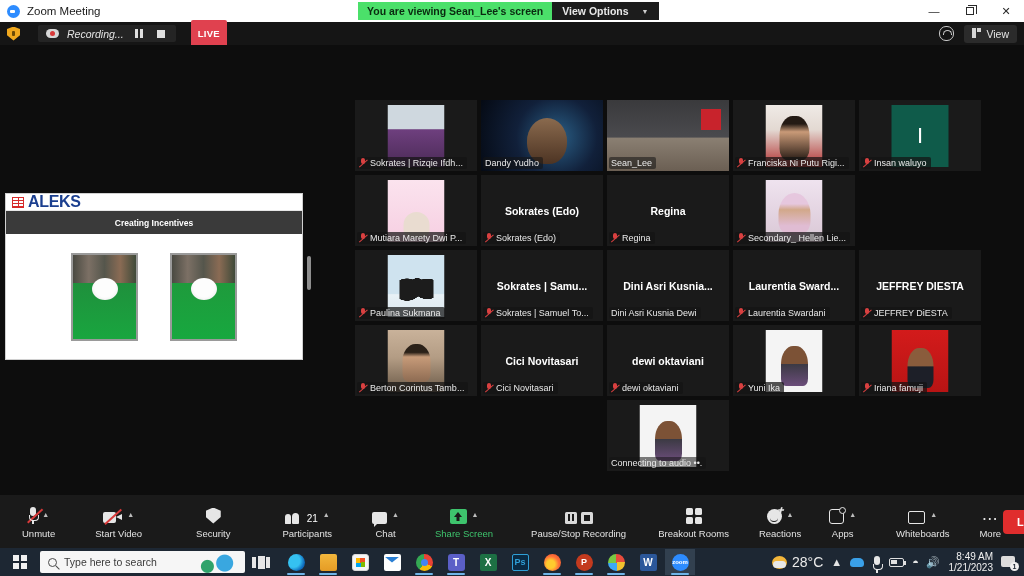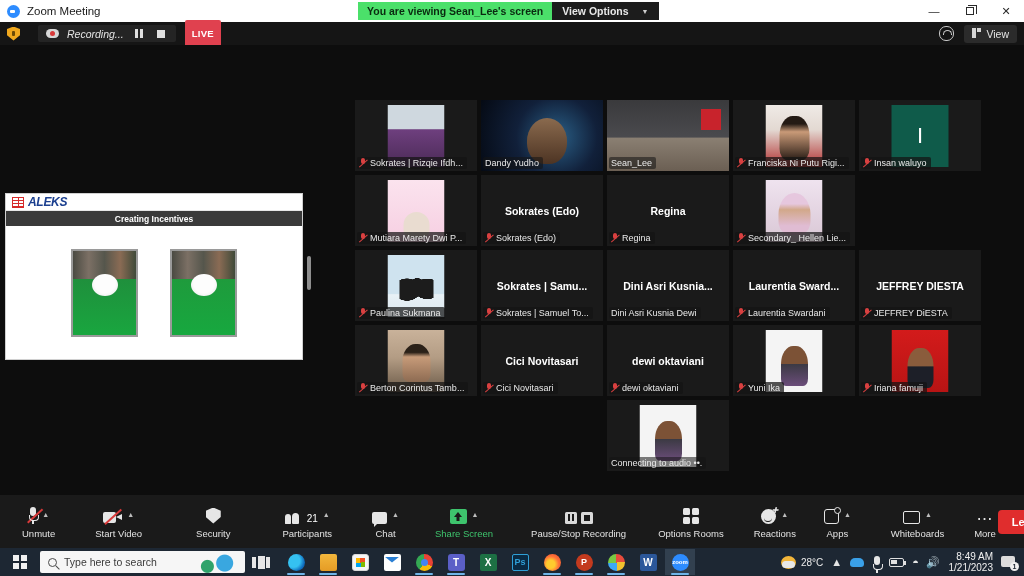--- a/index.html
+++ b/index.html
@@ -75,21 +75,21 @@
     content: ""; position: absolute; left: 4px; top: 2px;
     width: 5px; height: 5px; border-radius: 50%; background: #d83a3a;
   }
   .rec-txt { font-size: 10.5px; color: #e4e4e4; white-space: nowrap; font-style: italic; }
   .ctl-btn { display: flex; align-items: center; justify-content: center; width: 14px; }
   .pause-ico { display: flex; gap: 2px; }
   .pause-ico i { display: block; width: 3px; height: 9px; background: #e0e0e0; }
   .stop-ico { width: 8px; height: 8px; background: #e0e0e0; }
   .live-badge {
     background: #e0414f; color: #fff; font-size: 9.5px; font-weight: bold;
-    letter-spacing: .3px; padding: 8px 7px; border-radius: 2px; margin-left: 9px;
+    letter-spacing: .3px; padding: 8px 7px; border-radius: 2px; margin-left: 15px;
   }
   .stream-sel {
     background: #262626; color: #dcdcdc; font-size: 10.5px; height: 17px;
     display: flex; align-items: center; gap: 11px; padding: 0 7px;
     border-radius: 2px; margin-left: 8px; white-space: nowrap;
   }
   .rec-right { margin-left: auto; display: flex; align-items: center; gap: 10px; }
   .net-ico {
     width: 15px; height: 15px; border: 1.4px solid #c9c9c9; border-radius: 7px;
     position: relative;
@@ -123,23 +123,23 @@
   .aleks-bar {
     height: 17px; background: #fff; display: flex; align-items: center;
     padding-left: 6px; gap: 4px; border-bottom: 1px solid #e6e6e6;
   }
   .aleks-mark {
     width: 12px; height: 11px; background: #d62b2b; flex: none;
     display: grid; grid-template-columns: 1fr 1fr; grid-template-rows: 1fr 1fr 1fr;
     gap: 1px; padding: 1px;
   }
   .aleks-mark i { background: #ffffff; display: block; }
-  .aleks-word { font-size: 12px; font-weight: bold; color: #1b3f8f; letter-spacing: -.3px; font-style: italic; }
+  .aleks-word { font-size: 16px; font-weight: bold; color: #1b3f8f; letter-spacing: -.3px; }
   .slide-head {
-    height: 15px; background: #3a3a3a; color: #fff; font-size: 8.5px;
+    height: 23px; background: #3a3a3a; color: #fff; font-size: 8.5px;
     font-weight: bold; display: flex; align-items: center; justify-content: center;
   }
   .slide-body {
     flex: 1; background: #fff; display: flex; align-items: center;
     justify-content: center; gap: 32px;
   }
   .photo {
     width: 67px; height: 88px; border: 2px solid #9a9a9a;
     background: linear-gradient(#6d7c54 0%, #6d7c54 30%, #1f8f3c 32%, #19a63f 100%);
     position: relative; overflow: hidden;
@@ -445,21 +445,21 @@
     display:flex; align-items:center; justify-content:center; }
   .ic-zoom { background:#2d8cff; border-radius:50%; color:#fff; font-size:6px; font-weight:bold;
     display:flex; align-items:center; justify-content:center; }
   .tray { margin-left:auto; display:flex; align-items:center; gap:8px; padding-right:6px; }
   .wx { display:flex; align-items:center; gap:5px; }
   .wx-sun { width:15px; height:13px; background:#f3b63a; border-radius:50%; position:relative; }
   .wx-sun::after {
     content:""; position:absolute; left:1px; bottom:1px; width:13px; height:7px;
     background:#e8e8e8; border-radius:6px;
   }
-  .wx-t { font-size:10px; color:#eaeaea; }
+  .wx-t { font-size:14px; color:#eaeaea; }
   .tr-ico { color:#e4e4e4; font-size:11px; line-height:11px; }
   .cloud-ico { width:14px; height:9px; background:#3aa0e8; border-radius:5px 5px 3px 3px; }
   .battery { width:15px; height:9px; border:1.3px solid #e0e0e0; border-radius:2px; position:relative; }
   .battery::after { content:""; position:absolute; right:-3px; top:2px; width:2px; height:4px; background:#e0e0e0; }
   .battery i { position:absolute; left:1px; top:1px; width:6px; height:4.5px; background:#e0e0e0; display:block; }
   .clock { display:flex; flex-direction:column; align-items:flex-end; line-height:11px; }
   .clock span { font-size:10px; color:#f0f0f0; }
   .notif { position:relative; width:17px; height:15px; }
   .notif::before {
     content:""; position:absolute; left:0; top:1px; width:14px; height:11px;
@@ -783,21 +783,21 @@
     </div>
     <div class="mt-item" style="margin-left:28px;">
       <div class="mt-icon-row">
           <span class="i-breakout">
             <i></i>
             <i></i>
             <i></i>
             <i></i>
           </span>
         </div>
-      <div class="mt-label">Options Rooms</div>
+      <div class="mt-label">Breakout Rooms</div>
     </div>
     <div class="mt-item" style="margin-left:26px;">
       <div class="mt-icon-row">
         <span class="i-react">
             <i>✚</i>
           </span>
         <span class="mt-caret">▲</span>
       </div>
       <div class="mt-label">Reactions</div>
     </div>

